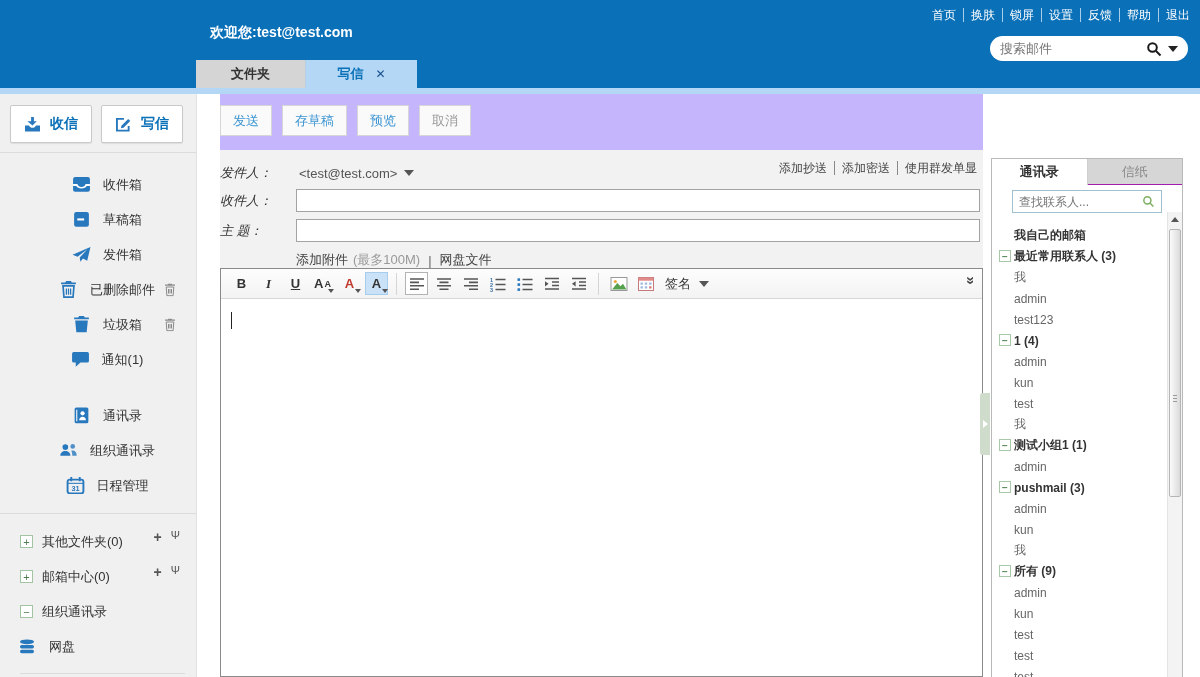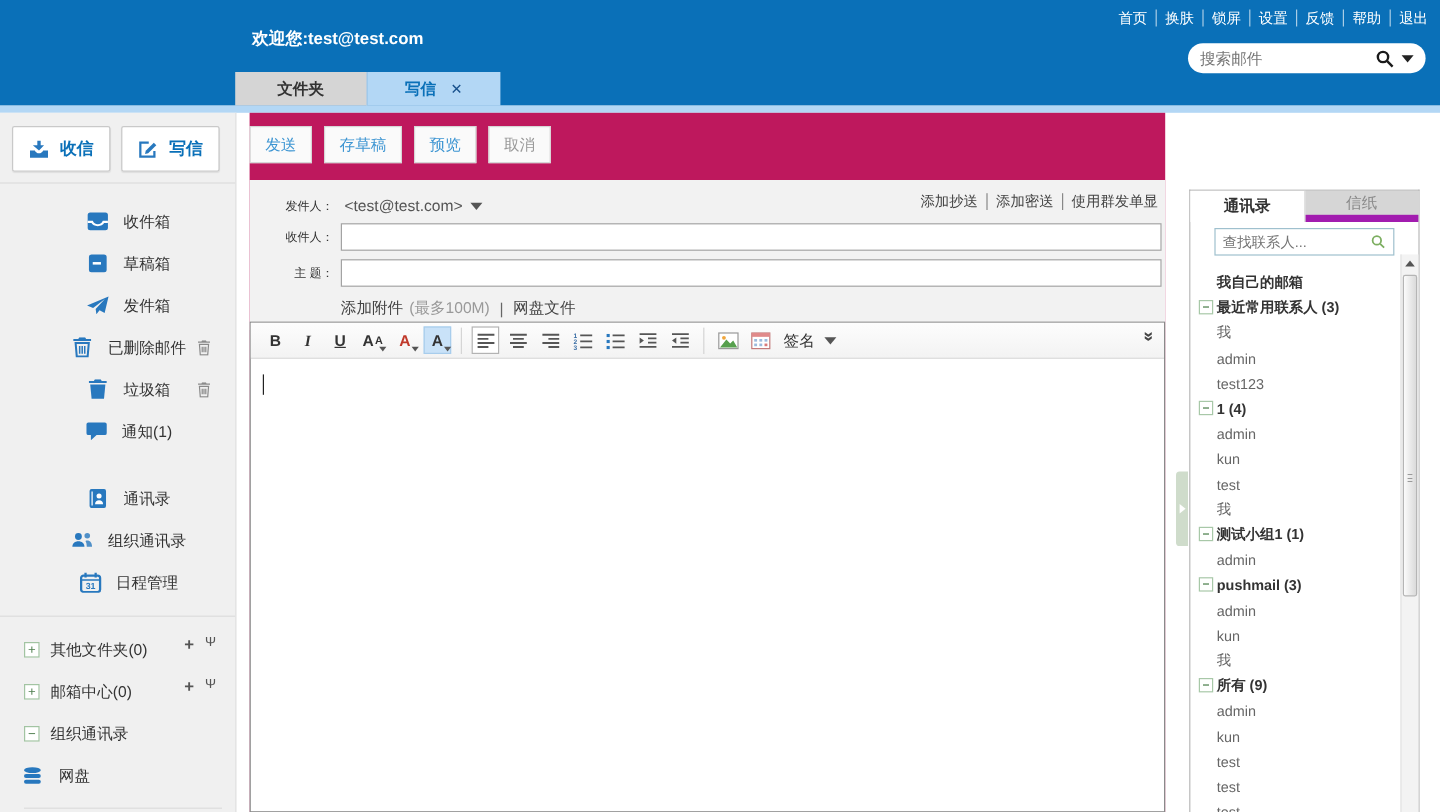--- a/index.html
+++ b/index.html
@@ -53,33 +53,33 @@
     width:13px; height:13px; border:1px solid #a2c4a2; background:#fff; color:#4d7d4d;
     font-size:11px; line-height:10px; display:flex; align-items:center; justify-content:center; margin-right:9px; flex:none;
   }
   .trow.noexp { padding-left:18px; }
   .trow .sicon { width:19px; height:16px; margin-right:12px; display:flex; flex:none; }
   .textras { position:absolute; right:16px; top:5px; color:#555; display:flex; gap:9px; align-items:flex-start; }
   .textras .plus { font-size:14px; font-weight:bold; cursor:pointer; }
   .textras .org { font-size:11px; cursor:pointer; }
 
   
-  .main { position:absolute; left:208px; top:94px; width:763px; bottom:0; background:#be185d; }
+  .main { position:absolute; left:220px; top:94px; width:763px; bottom:0; background:#c4b5fd; }
   .actions { padding-top:11px; display:flex; gap:10px; }
   .abtn {
     height:31px; padding:0 12px; background:#fafafa; border:1px solid #d6d6d6;
     font-size:13px; color:var(--link-blue,#3d95d2); display:flex; align-items:center; cursor:pointer;
   }
   .abtn.muted { color:#999; }
   .form { margin-top:14px; background:#f2f2f2; padding:7px 0 9px; position:relative; }
   .hdr-links { position:absolute; right:6px; top:10px; font-size:12px; color:#444; white-space:nowrap; }
   .hdr-links .hl { padding:0 7px; border-right:1px solid #888; cursor:pointer; }
   .hdr-links .hl:last-child { border-right:none; padding-right:0; }
   .frow { display:flex; align-items:center; margin:7px 0; }
-  .flabel { width:70px; text-align:right; font-size:10px; color:#333; flex:none; }
+  .flabel { width:70px; font-size:13px; color:#333; flex:none;font-style:italic; }
   .fromval { margin-left:9px; font-size:13px; color:#555; display:flex; align-items:center; gap:7px; cursor:pointer; }
   .caret-sm { width:0; height:0; border-left:5px solid transparent; border-right:5px solid transparent; border-top:6px solid #555; }
   .frow input { flex:1; height:23px; border:1px solid #a3a3a3; margin:0 3px 0 6px; background:#fff; font-size:13px; padding:0 5px; outline:none; }
   .attachrow { margin:9px 0 0 76px; font-size:13px; color:#444; display:flex; align-items:center; }
   .attachrow .lnk { cursor:pointer; }
   .attachrow .hint { color:#999; margin-left:5px; }
   .attachrow .sep { color:#666; margin:0 8px; }
 
   .editor { position:absolute; left:0; right:0; top:174px; bottom:0; border:1px solid #8a8a8a; background:#fff; }
   .etoolbar {
@@ -108,21 +108,21 @@
   .handle {
     position:absolute; left:980px; top:393px; width:10px; height:62px; background:#cfdccb;
     border-radius:3px 0 0 3px; display:flex; align-items:center; justify-content:center; cursor:pointer;
   }
   .handle .tri { width:0; height:0; border-left:5px solid #fff; border-top:4px solid transparent; border-bottom:4px solid transparent; }
 
   .rightpanel { position:absolute; left:991px; top:158px; width:192px; bottom:0; background:#fff; border:1px solid #b9b9b9; border-bottom:none; }
   .rtabs { display:flex; height:26px; }
   .rtab { flex:1; display:flex; align-items:center; justify-content:center; font-size:13px; cursor:pointer; }
   .rtab.active { background:#fff; font-weight:bold; color:#333; border-right:1px solid #cfcfcf; }
-  .rtab.inactive { background:#d6d6d6; color:#8a8a8a; border-bottom:6px solid #a21caf; }
+  .rtab.inactive { background:#d6d6d6; color:#8a8a8a; border-bottom:1px solid #a21caf; }
   .rsearch { margin:5px 20px 4px; height:23px; border:1px solid #9fc0ce; display:flex; align-items:center; padding:0 6px; background:#fff; }
   .rsearch input { flex:1; min-width:0; border:none; outline:none; font-size:12px; color:#555; }
   .rsearch svg { width:13px; height:13px; flex:none; cursor:pointer; }
   .contacts { position:absolute; top:60px; left:0; right:15px; bottom:0; overflow:hidden; font-size:12px; padding-top:6px; }
   .c-row { height:21px; display:flex; align-items:center; padding-left:22px; position:relative; color:#666; cursor:pointer; white-space:nowrap; }
   .c-row .expander {
     position:absolute; left:7px; top:4px; width:12px; height:12px; border:1px solid #a8c8a8; background:#fff;
     color:#5a8a5a; font-size:10px; line-height:9px; display:none; align-items:center; justify-content:center;
   }
   .c-row.t-group .expander { display:flex; }

